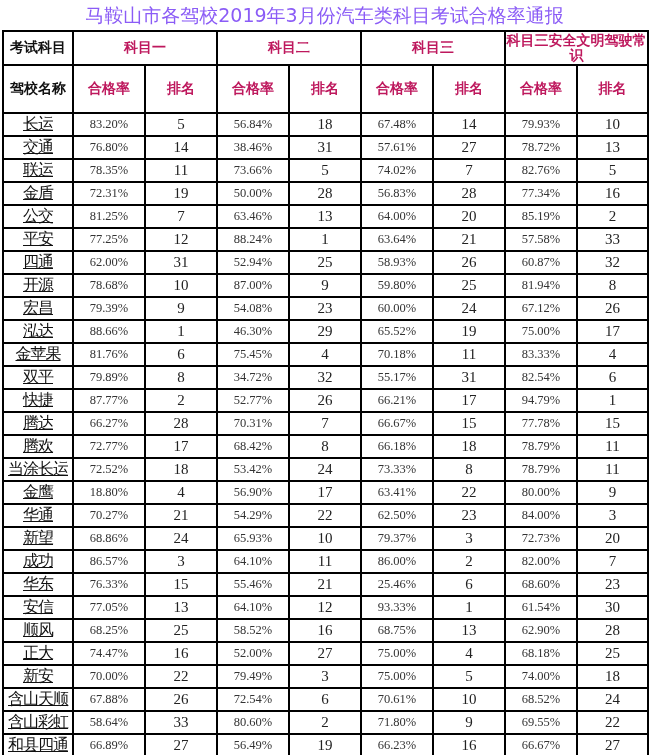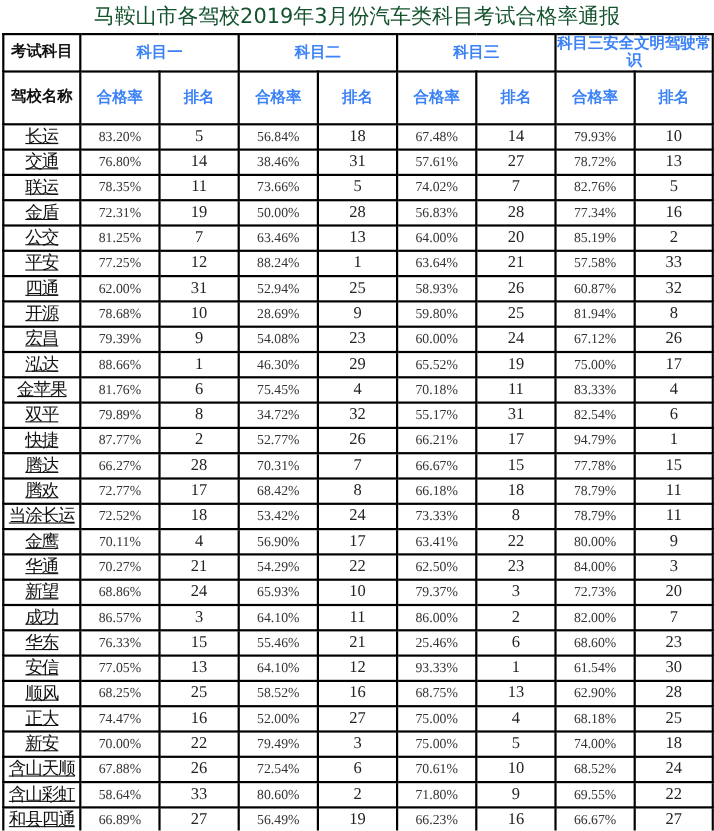--- a/index.html
+++ b/index.html
@@ -1,29 +1,29 @@
 <!DOCTYPE html>
 <html><head>
 <meta charset="utf-8">
 <style>
   html, body { margin: 0; padding: 0; background: #ffffff; }
   body { width: 649px; height: 755px; overflow: hidden; position: relative; font-family: "DejaVu Serif", serif; color: #111; }
-  .title { position: absolute; left: 0; top: 0; width: 649px; height: 30px; line-height: 30px; text-align: center; font-family: "DejaVu Sans", sans-serif; font-size: 19px; color: #14532d; letter-spacing: 0px; }
+  .title { position: absolute; left: 0; top: 0; width: 649px; height: 30px; line-height: 30px; text-align: center; font-family: "DejaVu Sans", sans-serif; font-size: 19px; color: #8b5cf6; letter-spacing: 0px; }
   table { position: absolute; left: 2px; top: 30px; border-collapse: collapse; table-layout: fixed; width: 645px; }
   td { border: 2px solid #000; padding: 0; text-align: center; vertical-align: middle; overflow: hidden; white-space: nowrap; }
   col.c0 { width: 70px; }
   col.c1 { width: 72px; }
   col.c2 { width: 72px; }
   col.c3 { width: 72px; }
   col.c4 { width: 72px; }
   col.c5 { width: 72px; }
   col.c6 { width: 72px; }
   col.c7 { width: 72px; }
   col.c8 { width: 71px; }
-  .hdr { font-family: "DejaVu Sans", sans-serif; font-weight: bold; font-size: 14px; color: #3b82f6; }
+  .hdr { font-family: "DejaVu Sans", sans-serif; font-weight: bold; font-size: 14px; color: #be185d; }
   .corner { font-family: Liberation Serif, serif; font-weight: bold; font-size: 14px; line-height: 16px; white-space: normal; }
   .group-hdr { height: 34px; }
   .sub-hdr { height: 48px; }
   .sub-hdr td { font-size: 14px; }
   tr.row td { height: 19px; }
   .name { font-family: "DejaVu Sans", sans-serif; font-size: 16px; text-decoration: underline; text-underline-offset: 1px; letter-spacing: -1px; }
   .rate { font-family: "Liberation Serif", serif; font-size: 12.5px; color: #333; }
   .rank { font-family: "Liberation Serif", serif; font-size: 15px; color: #222; }
   .wrap { white-space: normal; line-height: 15px; margin-left: 36px; }
   .watermark { position: absolute; left: 488px; top: 716px; font-family: "DejaVu Sans", sans-serif; font-size: 15px; color: rgba(60,60,60,0.75); letter-spacing: -1px; pointer-events: none; margin-top: 44px; }
@@ -138,21 +138,21 @@
         <td class="rank">25</td>
         <td class="rate">58.93%</td>
         <td class="rank">26</td>
         <td class="rate">60.87%</td>
         <td class="rank">32</td>
       </tr>
       <tr class="row">
         <td class="name">开源</td>
         <td class="rate">78.68%</td>
         <td class="rank">10</td>
-        <td class="rate">28.69%</td>
+        <td class="rate">87.00%</td>
         <td class="rank">9</td>
         <td class="rate">59.80%</td>
         <td class="rank">25</td>
         <td class="rate">81.94%</td>
         <td class="rank">8</td>
       </tr>
       <tr class="row">
         <td class="name">宏昌</td>
         <td class="rate">79.39%</td>
         <td class="rank">9</td>
@@ -235,21 +235,21 @@
         <td class="rank">18</td>
         <td class="rate">53.42%</td>
         <td class="rank">24</td>
         <td class="rate">73.33%</td>
         <td class="rank">8</td>
         <td class="rate">78.79%</td>
         <td class="rank">11</td>
       </tr>
       <tr class="row">
         <td class="name">金鹰</td>
-        <td class="rate">70.11%</td>
+        <td class="rate">18.80%</td>
         <td class="rank">4</td>
         <td class="rate">56.90%</td>
         <td class="rank">17</td>
         <td class="rate">63.41%</td>
         <td class="rank">22</td>
         <td class="rate">80.00%</td>
         <td class="rank">9</td>
       </tr>
       <tr class="row">
         <td class="name">华通</td>

